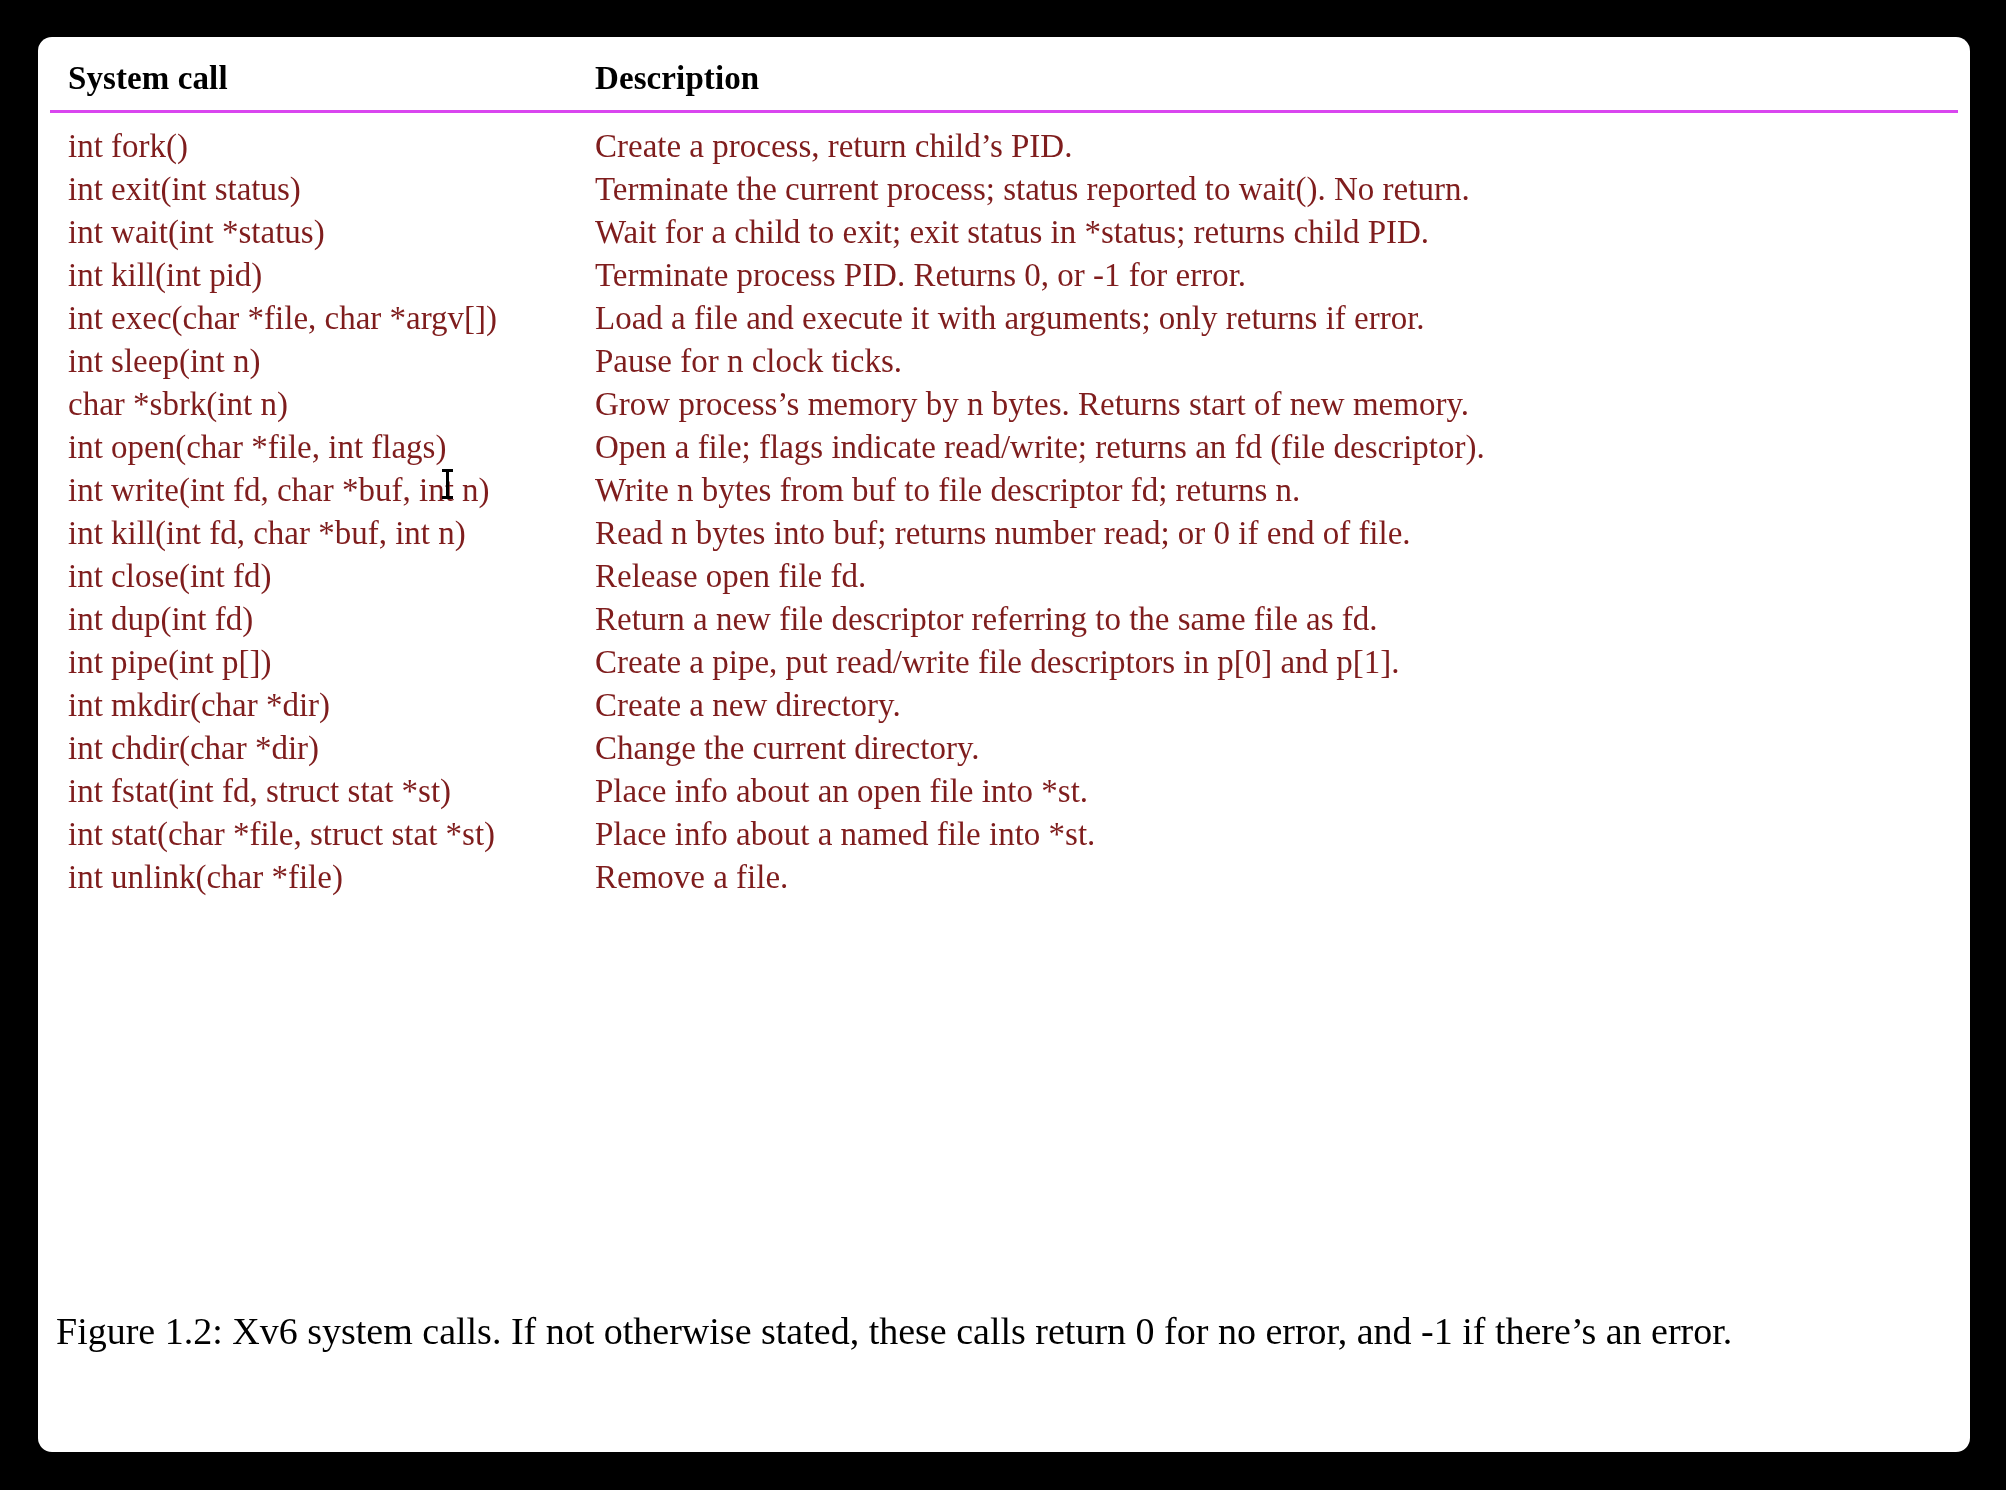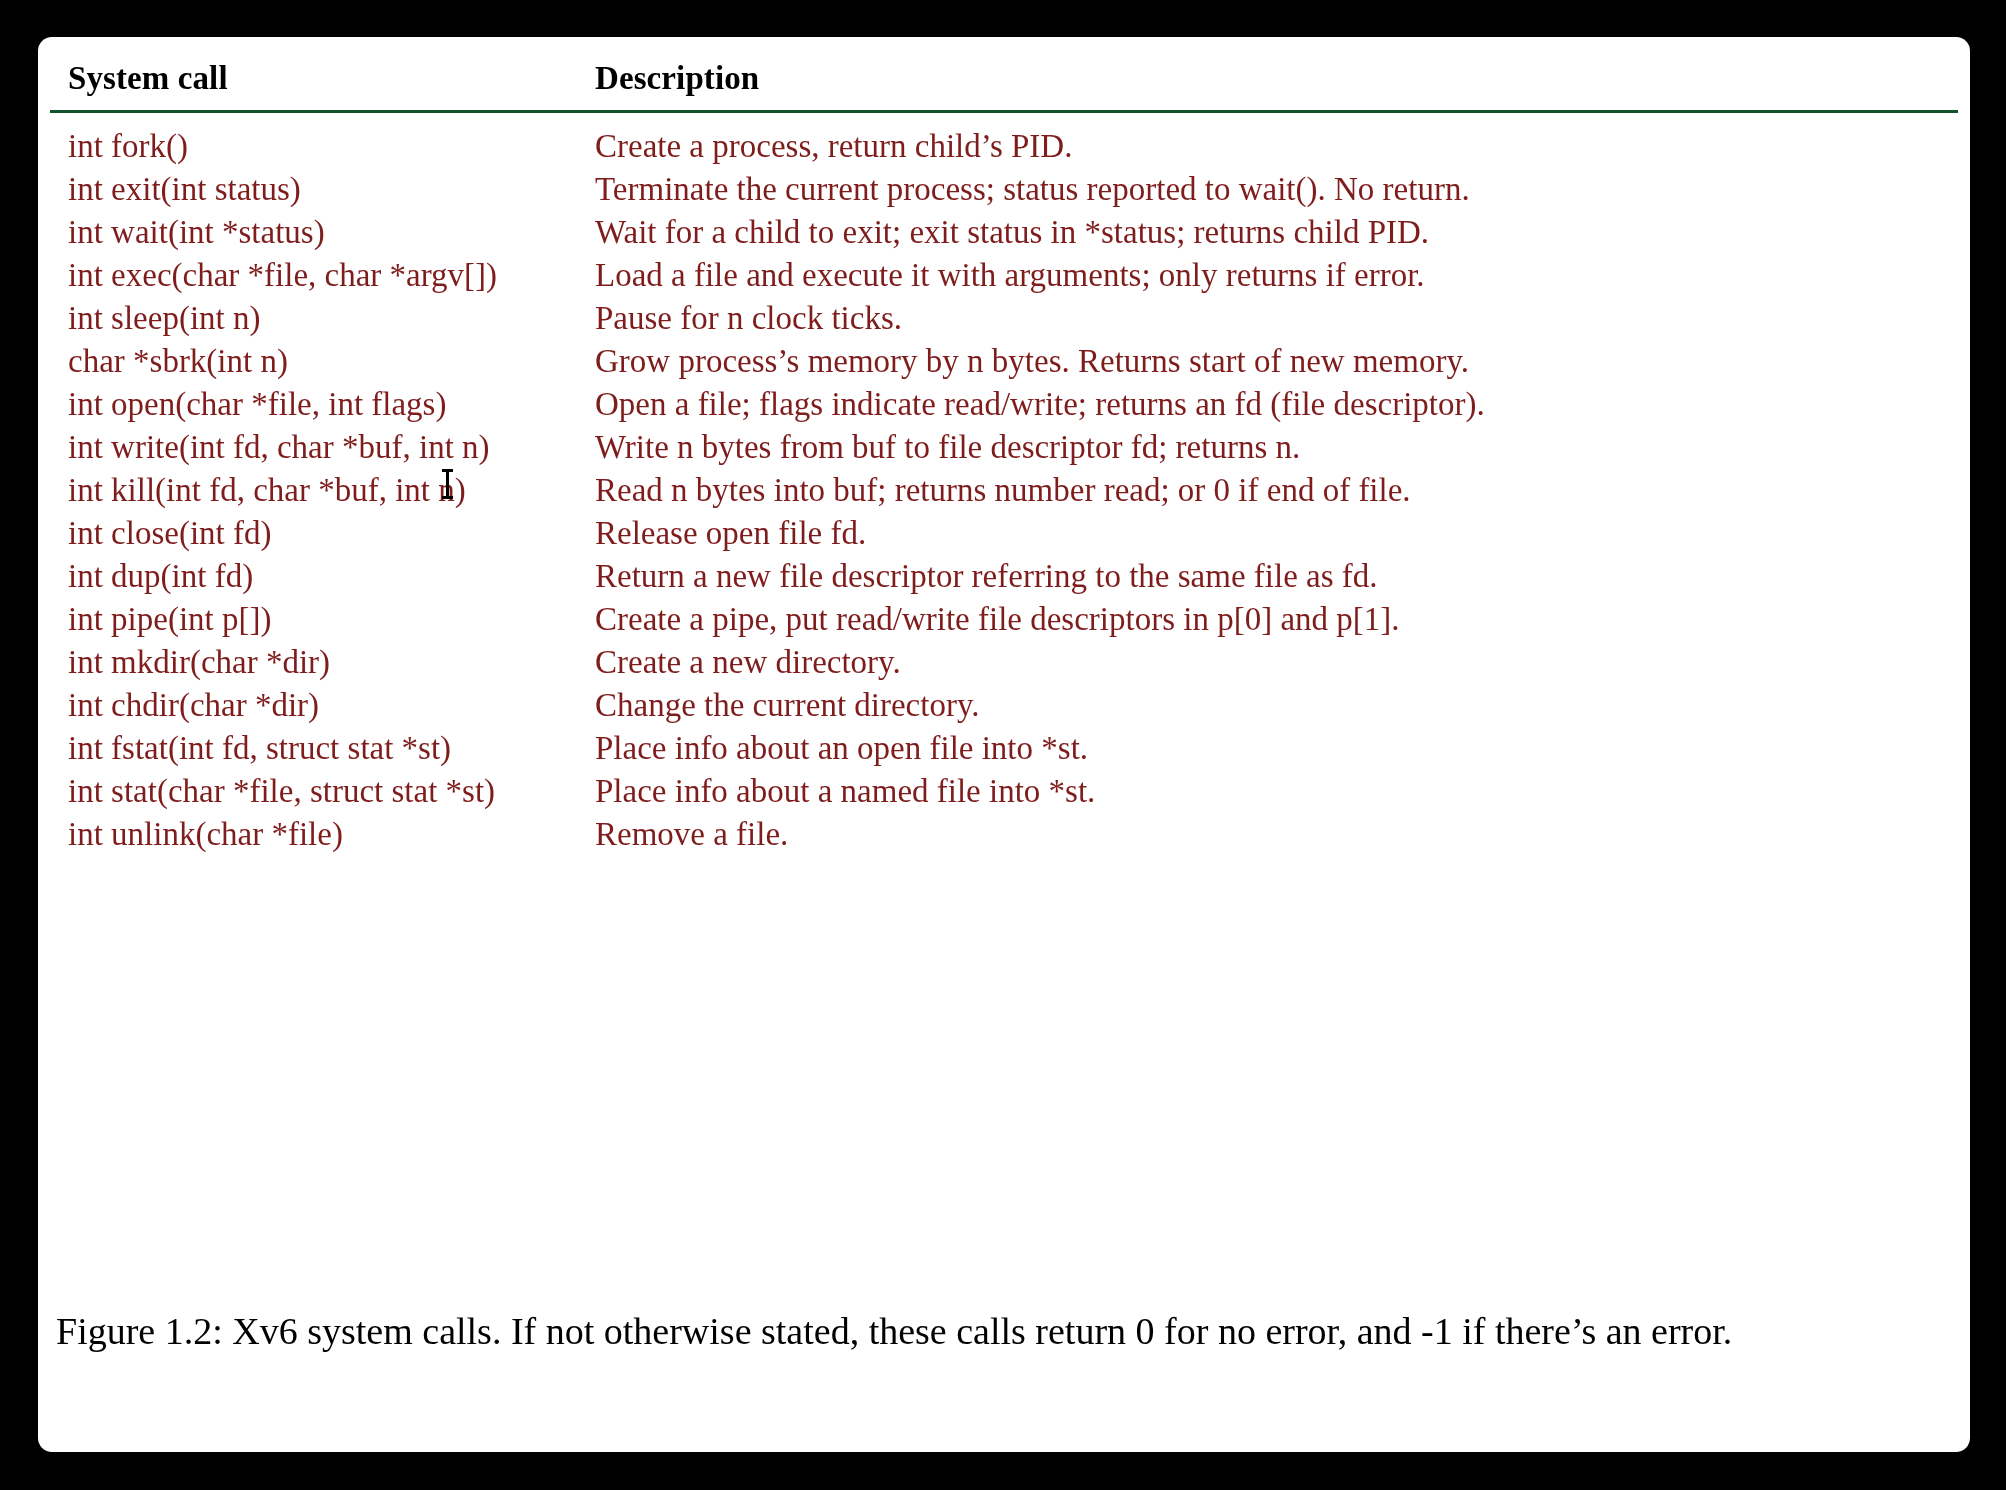--- a/index.html
+++ b/index.html
@@ -58,21 +58,21 @@
     text-align: left;
     font-weight: bold;
     font-size: 33px;
     line-height: 43px;
     padding: 12px 0 10px 18px;
     color: #000000;
     vertical-align: bottom;
     letter-spacing: 0.1px;
   }
   .syscall-table thead tr {
-    border-bottom: 3px solid #14532d;
+    border-bottom: 3px solid #d946ef;
   }
   .syscall-table td {
     font-size: 33px;
     line-height: 43px;
     padding: 0 0 0 18px;
     color: #7f1d1d;
     vertical-align: top;
     white-space: nowrap;
   }
   .syscall-table tbody tr:first-child td {
@@ -144,20 +144,24 @@
             </tr>
             <tr>
               <td>int exit(int status)</td>
               <td>Terminate the current process; status reported to wait(). No return.</td>
             </tr>
             <tr>
               <td>int wait(int *status)</td>
               <td>Wait for a child to exit; exit status in *status; returns child PID.</td>
             </tr>
             <tr>
+              <td>int kill(int pid)</td>
+              <td>Terminate process PID. Returns 0, or -1 for error.</td>
+            </tr>
+            <tr>
               <td>int exec(char *file, char *argv[])</td>
               <td>Load a file and execute it with arguments; only returns if error.</td>
             </tr>
             <tr>
               <td>int sleep(int n)</td>
               <td>Pause for n clock ticks.</td>
             </tr>
             <tr>
               <td>char *sbrk(int n)</td>
               <td>Grow process’s memory by n bytes. Returns start of new memory.</td>

